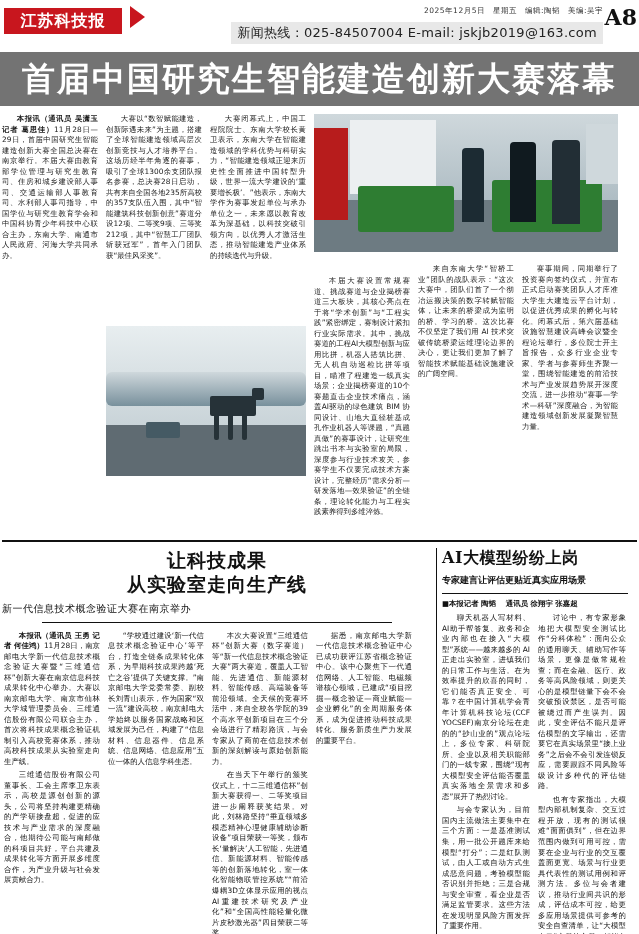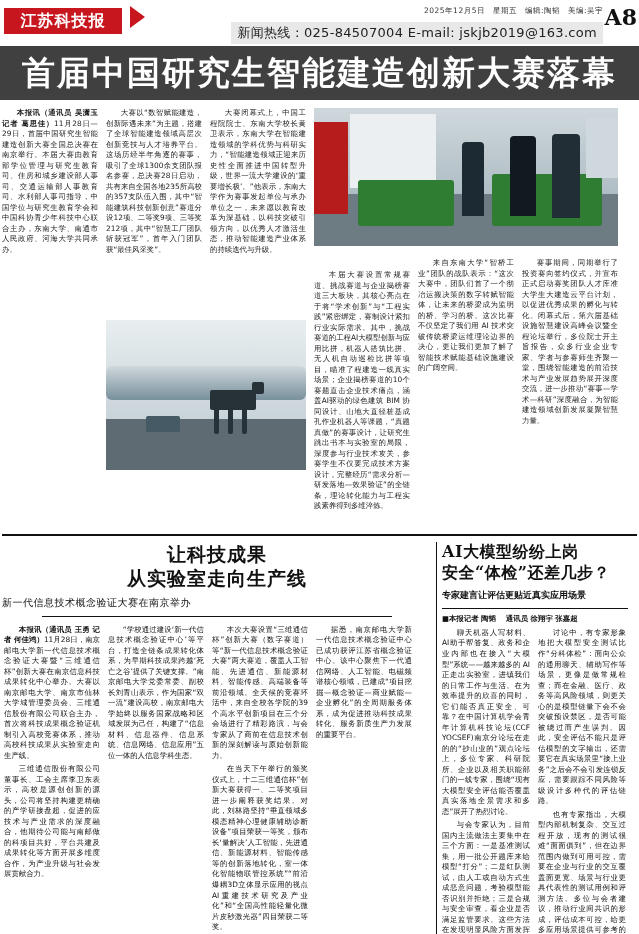--- a/index.html
+++ b/index.html
@@ -47,22 +47,22 @@
     padding:2px 6px;letter-spacing:.3px;
   }
   .page-no{
     position:absolute;right:2px;top:4px;
     font-family:"DejaVu Serif","Liberation Serif",serif;
     font-size:22px;font-weight:bold;color:#111;
   }
 
   
   .headline-band{
-    margin-top:2px;
-    background:#404040;
+    margin-top:8px;
+    background:#737373;
     height:54px;
     display:flex;align-items:center;justify-content:center;
   }
   .headline{
     color:#fff;
     font-family:"DejaVu Serif","Liberation Serif",serif;
     font-weight:bold;
     font-size:33px;
     letter-spacing:2px;
     white-space:nowrap;
@@ -264,21 +264,20 @@
         </div>
         <div class="lc lc4">
           <p>据悉，南京邮电大学新一代信息技术概念验证中心已成功获评江苏省概念验证中心。该中心聚焦下一代通信网络、人工智能、电磁频谱核心领域，已建成“项目挖掘—概念验证—商业赋能—企业孵化”的全周期服务体系，成为促进推动科技成果转化、服务新质生产力发展的重要平台。</p>
         </div>
       </div>
     </div>
 
     <div class="right-block">
       <div class="r-head">
         <div>AI大模型纷纷上岗</div>
-        <div>安全“体检”还差几步？</div>
       </div>
       <div class="r-sub">专家建言让评估更贴近真实应用场景</div>
       <div class="r-rule"></div>
       <div class="r-byline">■本报记者 陶韬
 　通讯员 徐翔宇 张嘉超</div>
 
       <div class="rcols">
         <div class="rc rc1">
           <p>聊天机器人写材料、AI助手帮答复、政务和企业内部也在接入“大模型”系统——越来越多的 AI 正走出实验室，进镇我们的日常工作与生活。在为效率提升的欣喜的同时，它们能否真正安全、可靠？在中国计算机学会青年计算机科技论坛(CCF YOCSEF)南京分论坛在走的的“抄山业的”观点论坛上，多位专家、科研院所、企业以及相关职能部门的一线专家，围绕“现有大模型安全评估能否覆盖真实落地全景需求和多态”展开了热烈讨论。</p>
           <p>与会专家认为，目前国内主流做法主要集中在三个方面：一是基准测试集，用一批公开题库来给模型“打分”；二是红队测试，由人工或自动方式生成恶意问题，考验模型能否识别并拒绝；三是合规与安全审查，看企业是否满足监管要求。这些方法在发现明显风险方面发挥了重要作用。</p>

